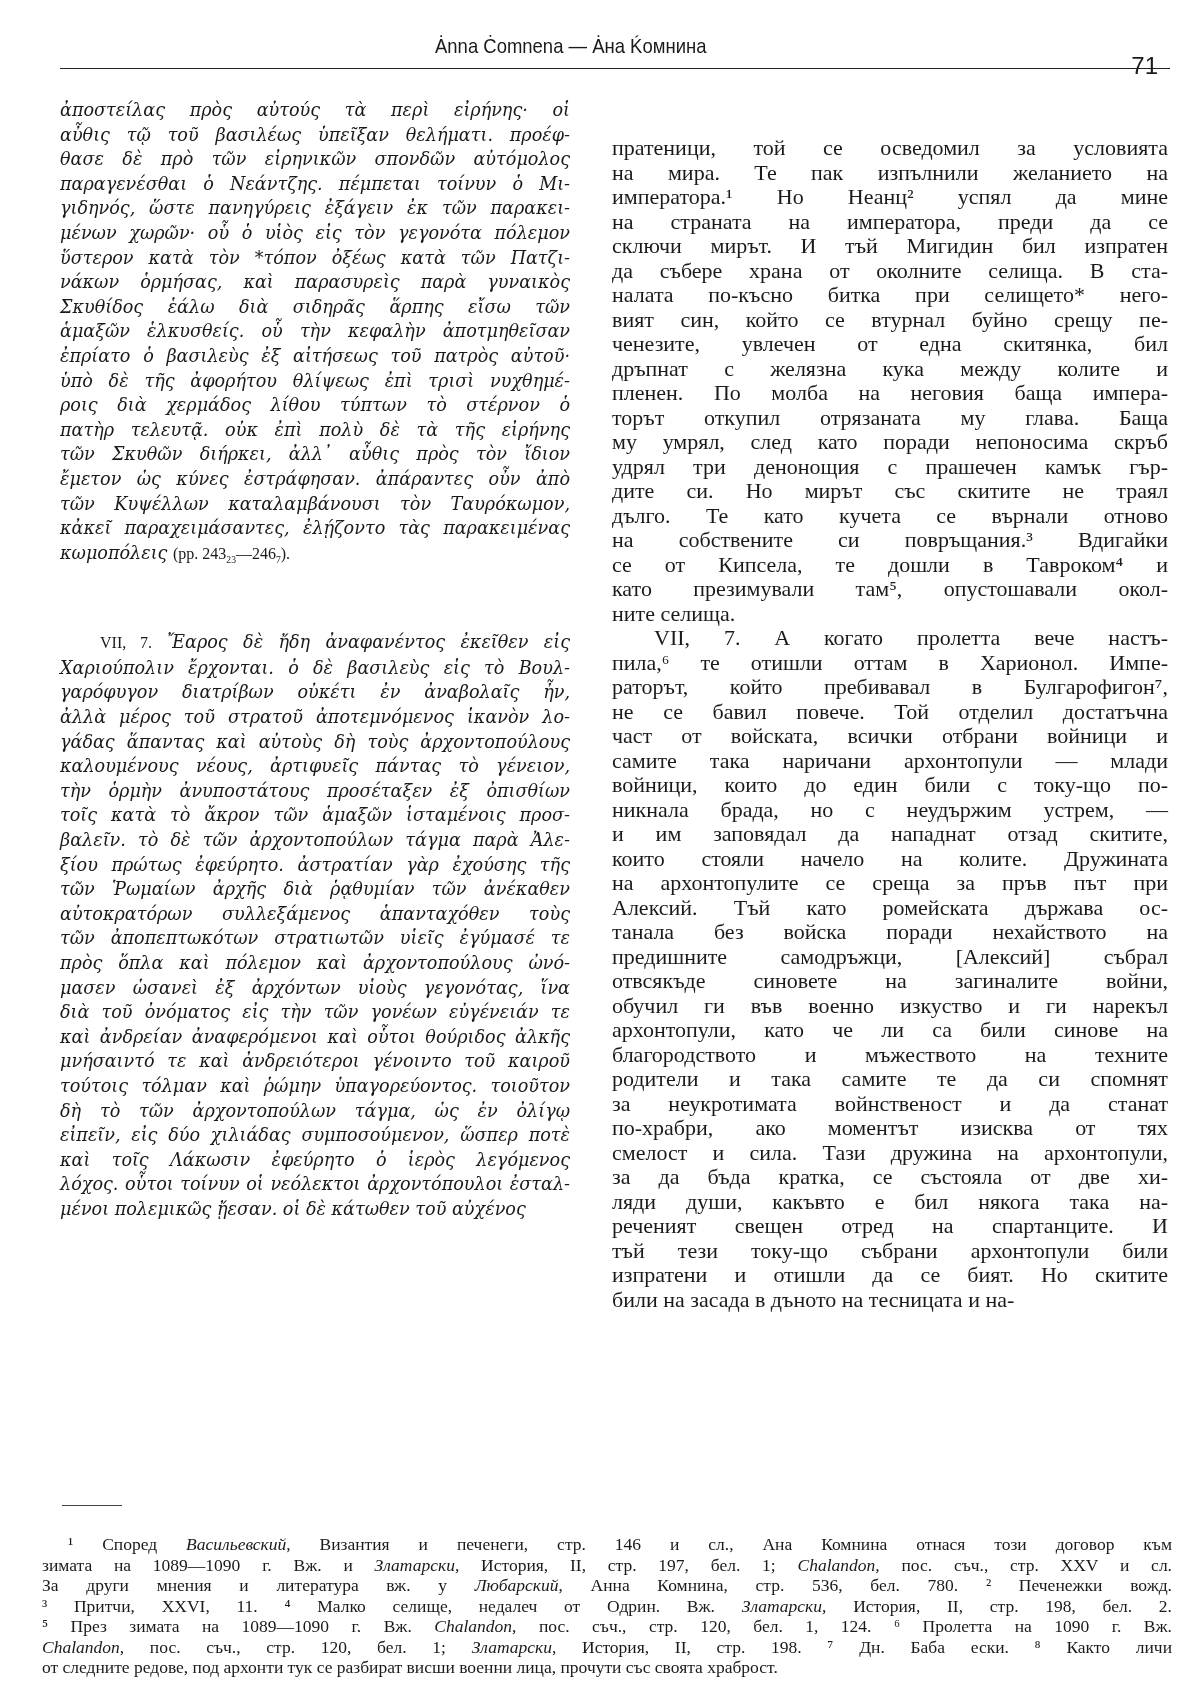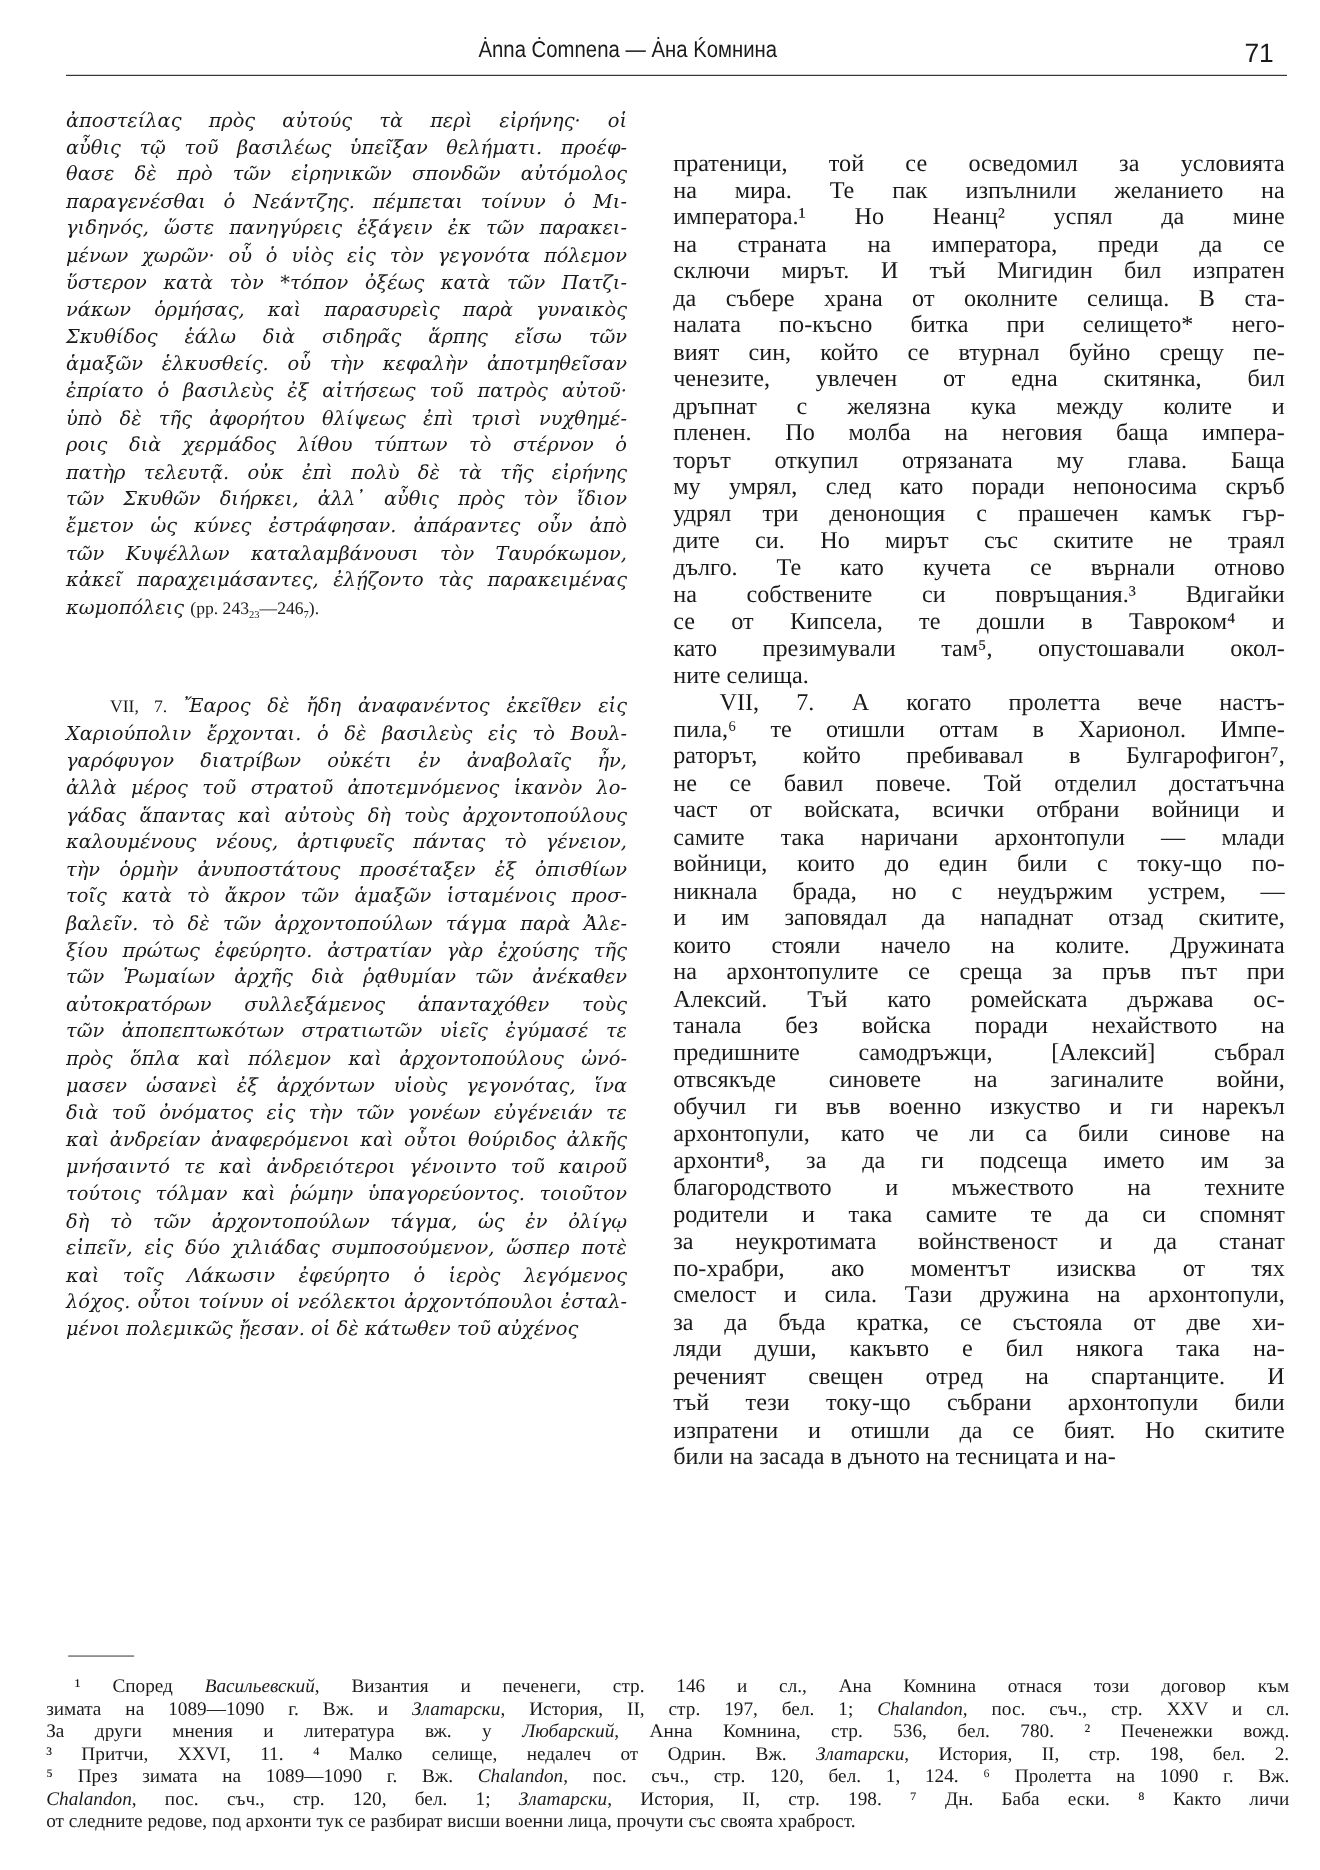--- a/index.html
+++ b/index.html
@@ -14,21 +14,21 @@
   .header {
     position: absolute; left: 60px; top: 28px; width: 1110px; height: 40px;
     border-bottom: 1.5px solid #222;
   }
   .running-title {
     position: absolute; left: 375px; top: 6px;
     font-family: "Liberation Sans Narrow", "Liberation Sans", sans-serif;
     font-size: 21px; letter-spacing: 0px; transform: scaleX(0.88); transform-origin: left;
   }
   .page-number {
-    position: absolute; right: 12px; top: 7px;
+    position: absolute; right: 12px; top: 24px;
     font-family: "Liberation Sans", sans-serif; font-size: 24px;
   }
   .col-greek {
     position: absolute; left: 60px; top: 98px; width: 510px;
     font-family: "DejaVu Serif", serif; font-style: italic;
     font-size: 17.6px; line-height: 24.6px;
     text-align: justify;
   }
   .col-greek .line, .col-bg .line { white-space: nowrap; display: block; text-align-last: justify; }
   .col-greek .line.last, .col-bg .line.last { text-align-last: left; }
@@ -45,21 +45,21 @@
   .fn-rule {
     position: absolute; left: 62px; top: 1505px; width: 60px; height: 0;
     border-top: 1px solid #444;
   }
   .footnotes {
     position: absolute; left: 42px; top: 1522px; width: 1130px;
     font-family: "Liberation Serif", serif; font-size: 17.5px; line-height: 20.5px;
   }
   .footnotes .line { display: block; white-space: nowrap; text-align-last: justify; }
   .footnotes .line.last { text-align-last: left; }
-  .fn-indent { padding-left: 26px; }
+  .fn-indent { padding-left: 26px; margin-top: 12px; }
   em { font-style: italic; }
 </style>
 </head>
 <body>
 
 <div class="header">
   <span class="running-title">Ȧnna Ċomnena — Ȧна Ḱомнина</span>
   <span class="page-number">71</span>
 </div>
 
@@ -148,21 +148,20 @@
       <span class="line">никнала брада, но с неудържим устрем, —</span>
       <span class="line">и им заповядал да нападнат отзад скитите,</span>
       <span class="line">които стояли начело на колите. Дружината</span>
       <span class="line">на архонтопулите се среща за пръв път при</span>
       <span class="line">Алексий. Тъй като ромейската държава ос-</span>
       <span class="line">танала без войска поради нехайството на</span>
       <span class="line">предишните самодръжци, [Алексий] събрал</span>
       <span class="line">отвсякъде синовете на загиналите войни,</span>
       <span class="line">обучил ги във военно изкуство и ги нарекъл</span>
       <span class="line">архонтопули, като че ли са били синове на</span>
-      <span class="line">архонти⁸, за да ги подсеща името им за</span>
       <span class="line">благородството и мъжеството на техните</span>
       <span class="line">родители и така самите те да си спомнят</span>
       <span class="line">за неукротимата войнственост и да станат</span>
       <span class="line">по-храбри, ако моментът изисква от тях</span>
       <span class="line">смелост и сила. Тази дружина на архонтопули,</span>
       <span class="line">за да бъда кратка, се състояла от две хи-</span>
       <span class="line">ляди души, какъвто е бил някога така на-</span>
       <span class="line">реченият свещен отред на спартанците. И</span>
       <span class="line">тъй тези току-що събрани архонтопули били</span>
       <span class="line">изпратени и отишли да се бият. Но скитите</span>

